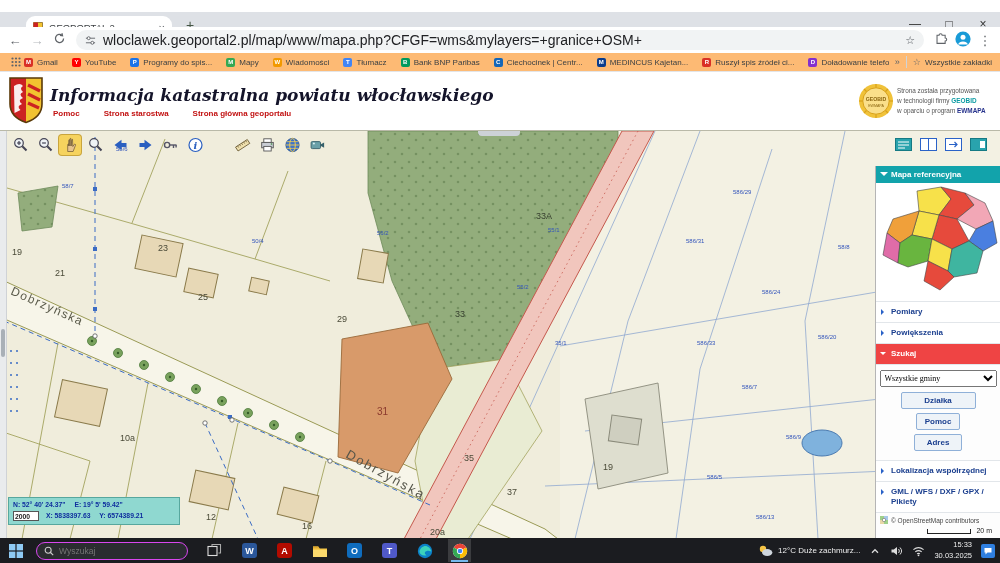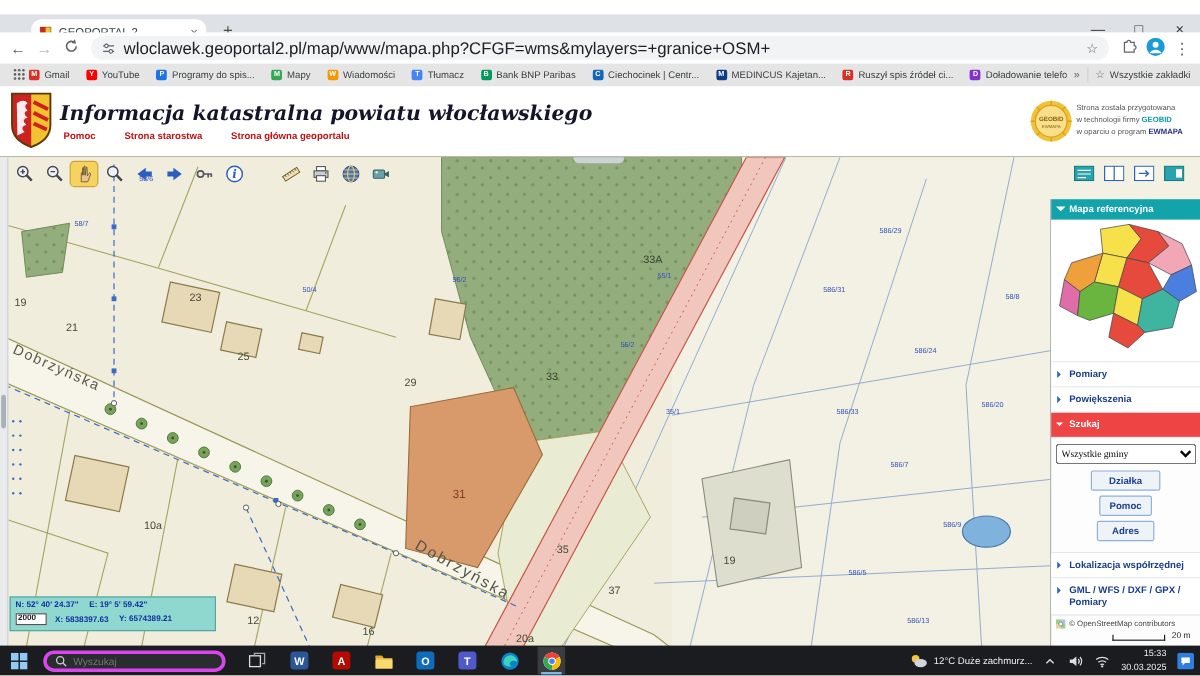--- a/index.html
+++ b/index.html
@@ -15,21 +15,21 @@
   .tab-close{font-size:11px;color:#5f6368;cursor:default}
   .newtab{position:absolute;left:180px;top:5px;font-size:14px;color:#454;width:20px;text-align:center}
   .winctl{position:absolute;right:0;top:0;height:27px;display:flex}
   .winctl span{width:34px;text-align:center;line-height:25px;font-size:12px;color:#333}
   .navbar{position:absolute;top:27px;left:0;right:0;height:26px;background:#fff;display:flex;align-items:center;padding:0 4px}
   .nav-ico{width:22px;text-align:center;font-size:13px;color:#5f6368;flex:none}
   .nav-ico.disabled{color:#b6b9bd}
   .addr{flex:1;height:20px;background:#f1f3f4;border-radius:11px;margin:0 6px;display:flex;align-items:center;padding:0 9px;gap:7px;min-width:0}
   .addr .url{font-size:14px;color:#202124;flex:1;white-space:nowrap;overflow:hidden}
   .addr .star{font-size:11px;color:#5f6368}
-  .bookbar{position:absolute;top:53px;left:0;right:0;height:19px;background:#e5e5e5;border-bottom:1px solid #e3e5e8;display:flex;align-items:center;padding:0 8px}
+  .bookbar{position:absolute;top:53px;left:0;right:0;height:19px;background:#fdba74;border-bottom:1px solid #e3e5e8;display:flex;align-items:center;padding:0 8px}
   #bookmarks-list{display:flex;align-items:center;gap:14px;overflow:hidden;flex:1;min-width:0}
   .bm{display:flex;align-items:center;gap:4px;font-size:8px;color:#3c4043;white-space:nowrap;flex:none}
   .bm .fav{width:9px;height:9px;border-radius:2px;color:#fff;font-size:6px;line-height:9px;text-align:center;font-weight:bold;flex:none}
   .bb-right{display:flex;align-items:center;gap:6px;flex:none;margin-left:6px}
   .bb-chev{font-size:9px;color:#5f6368}
   .bb-div{width:1px;height:12px;background:#d0d3d7}
   .bb-all{display:flex;align-items:center;gap:4px;font-size:8px;color:#3c4043}
 
   
   .pheader{position:absolute;top:72px;left:0;right:0;height:58px;background:#fff}
@@ -70,21 +70,21 @@
   .gmina-select{display:block;width:117px;margin:2px auto 5px;font-size:8px;height:17px;font-family:Liberation Serif, serif}
   .sb-btn{display:block;margin:4px auto;background:#eef3f8;border:1px solid #8fb0d8;color:#1b3f8f;font-weight:bold;font-size:8px;padding:3px 0;border-radius:2px;text-align:center;font-family:"Liberation Sans",sans-serif;cursor:pointer}
   .attr{font-size:6.5px;color:#444;padding:2px 4px;display:flex;gap:3px;align-items:center;margin-top:auto;flex:none}
   .scalewrap{display:flex;justify-content:flex-end;align-items:flex-end;gap:5px;margin:1px 8px 5px 0;flex:none}
   .scaleline{width:44px;height:5px;border-left:1px solid #222;border-right:1px solid #222;border-bottom:1px solid #222}
   .scalelabel{font-size:7px;color:#222}
 
   
   .taskbar{position:absolute;bottom:0;left:0;right:0;height:25px;background:#1b1c20;display:flex;align-items:center;padding:0 5px;gap:9px}
   .tb-start{width:22px;height:23px;display:flex;align-items:center;justify-content:center;flex:none}
-  .tb-search{width:152px;height:18px;border:3px solid #d946ef;border-radius:9px;background:#2a2c30;display:flex;align-items:center;padding:0 7px;gap:5px;flex:none}
+  .tb-search{width:152px;height:18px;border:1px solid #d946ef;border-radius:9px;background:#2a2c30;display:flex;align-items:center;padding:0 7px;gap:5px;flex:none}
   .tb-search input{background:transparent;border:0;color:#ccc;font-size:8.5px;width:112px;outline:none;font-family:"Liberation Sans",sans-serif}
   .tb-apps{display:flex;gap:12px;align-items:center;margin-left:6px}
   .tb-app{width:23px;height:23px;display:flex;align-items:center;justify-content:center;position:relative;flex:none}
   .tb-app.active{background:rgba(255,255,255,.14)}
   .tb-app.active::after{content:"";position:absolute;bottom:0;left:3px;right:3px;height:2px;background:#76b9ed}
   .sq{width:15px;height:15px;border-radius:3px;color:#fff;font-size:9px;font-weight:bold;display:flex;align-items:center;justify-content:center}
   .tray{margin-left:auto;display:flex;align-items:center;gap:9px;color:#eee}
   .weather{display:flex;gap:5px;align-items:center;font-size:8px;color:#eee;margin-right:0;white-space:nowrap}
   .tray-ico{display:inline-flex;align-items:center}
   .clock{font-size:7.5px;text-align:right;line-height:1.35;color:#eee;white-space:nowrap}
@@ -563,26 +563,26 @@
           </g>
         </svg>
       </div>
       <div class="sb-row"><span>Pomiary</span></div>
       <div class="sb-row"><span>Powiększenia</span></div>
       <div class="sb-row active"><span>Szukaj</span></div>
       <div class="sb-search">
         <select class="gmina-select">
           <option>Wszystkie gminy</option>
         </select>
-        <button class="sb-btn" style="width:58px">Działka</button>
+        <button class="sb-btn" style="width:75px">Działka</button>
         <button class="sb-btn" style="width:44px">Pomoc</button>
         <button class="sb-btn" style="width:48px">Adres</button>
       </div>
       <div class="sb-row"><span>Lokalizacja współrzędnej</span></div>
-      <div class="sb-row"><span>GML / WFS / DXF / GPX / Pomiary</span></div>
+      <div class="sb-row"><span>GML / WFS / DXF / GPX / Pikiety</span></div>
       <div class="attr">
         <svg width="8" height="8" viewBox="0 0 8 8">
             <rect width="4" height="4" fill="#9fd08a"></rect>
             <rect x="4" width="4" height="4" fill="#a8c8e8"></rect>
             <rect y="4" width="4" height="4" fill="#e8d8a8"></rect>
             <rect x="4" y="4" width="4" height="4" fill="#9fd08a"></rect>
             <circle cx="4" cy="4" r="1.7" fill="#fff" stroke="#555" stroke-width="0.5"></circle>
           </svg>
         <span>© OpenStreetMap contributors</span>
       </div>

